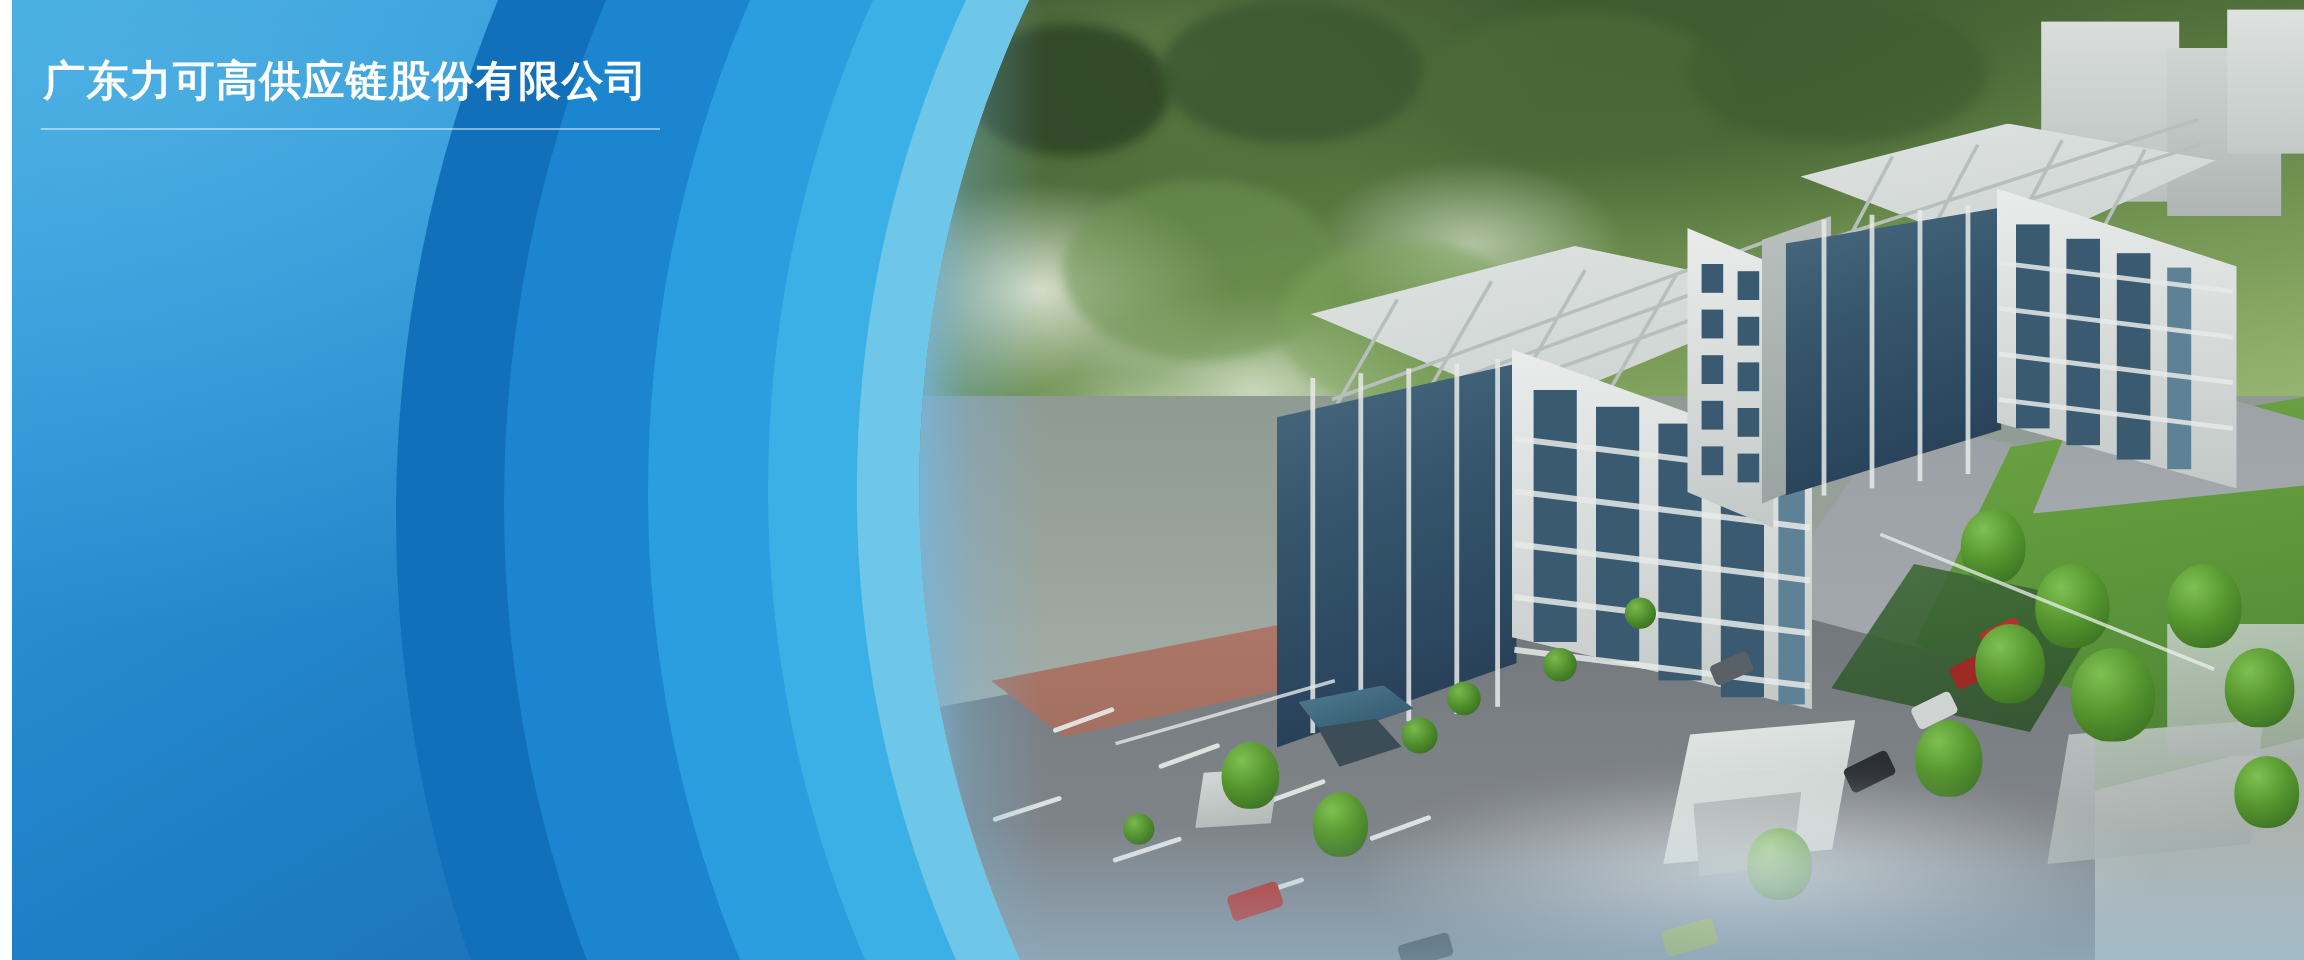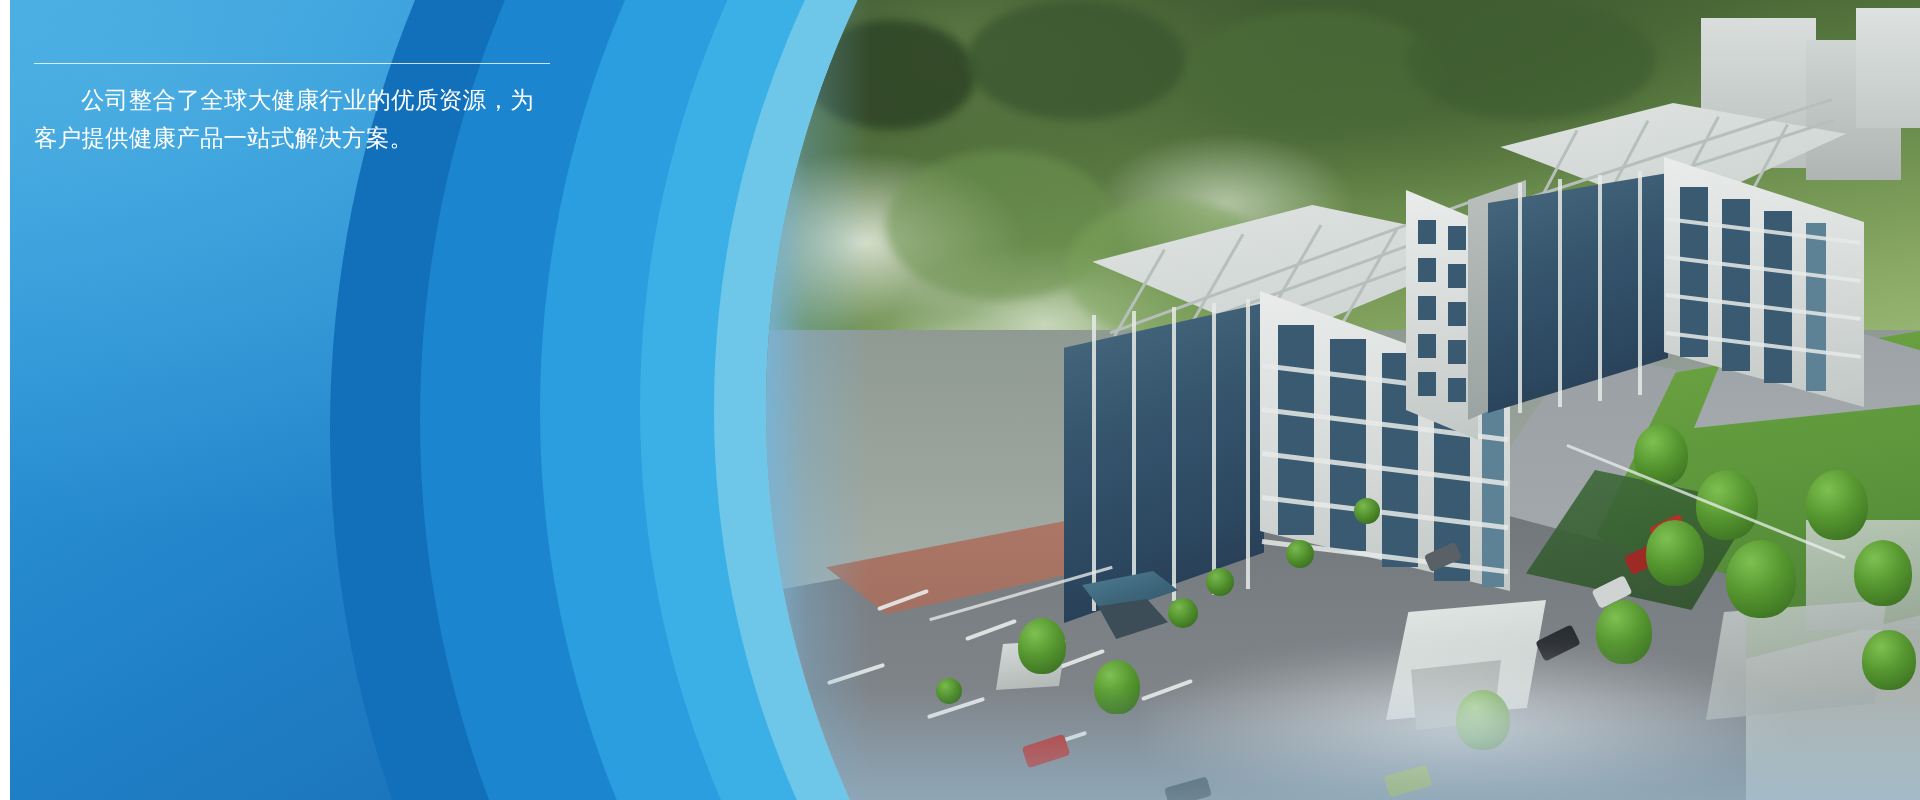--- a/index.html
+++ b/index.html
@@ -349,19 +349,19 @@
       <div style="position:absolute;left:790px;top:500px;width:300px;height:3px;background:#eaefed;transform:rotate(22deg);opacity:.75;"></div>
 
       <div class="haze"></div>
       <div class="photo-edge-fade"></div>
     </div>
   </div>
 
   <div class="left-rail"></div>
 
   <div class="content">
+    <h1 class="title">广东力可高供应链股份有限公司</h1>
     <div class="rule"></div>
     <div class="body">
-      <p>公司整合了全球大健康行业的优质资源，为客户提供健康产品一站式解决方案。</p>
     </div>
   </div>
 
 </div>
 
 </body></html>

